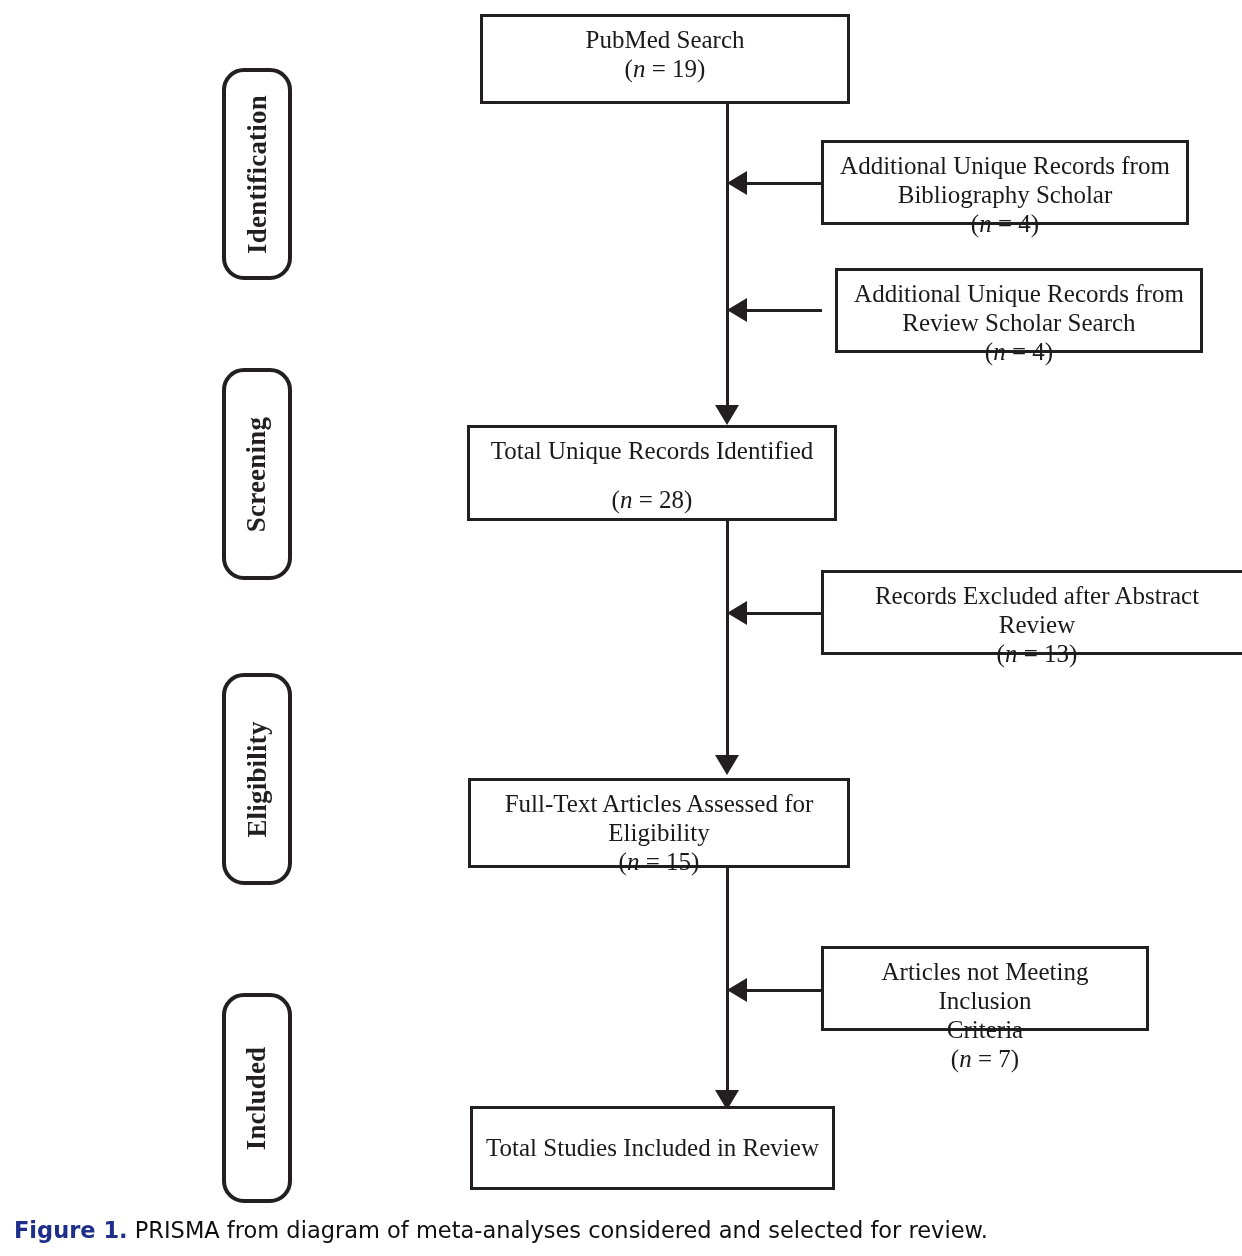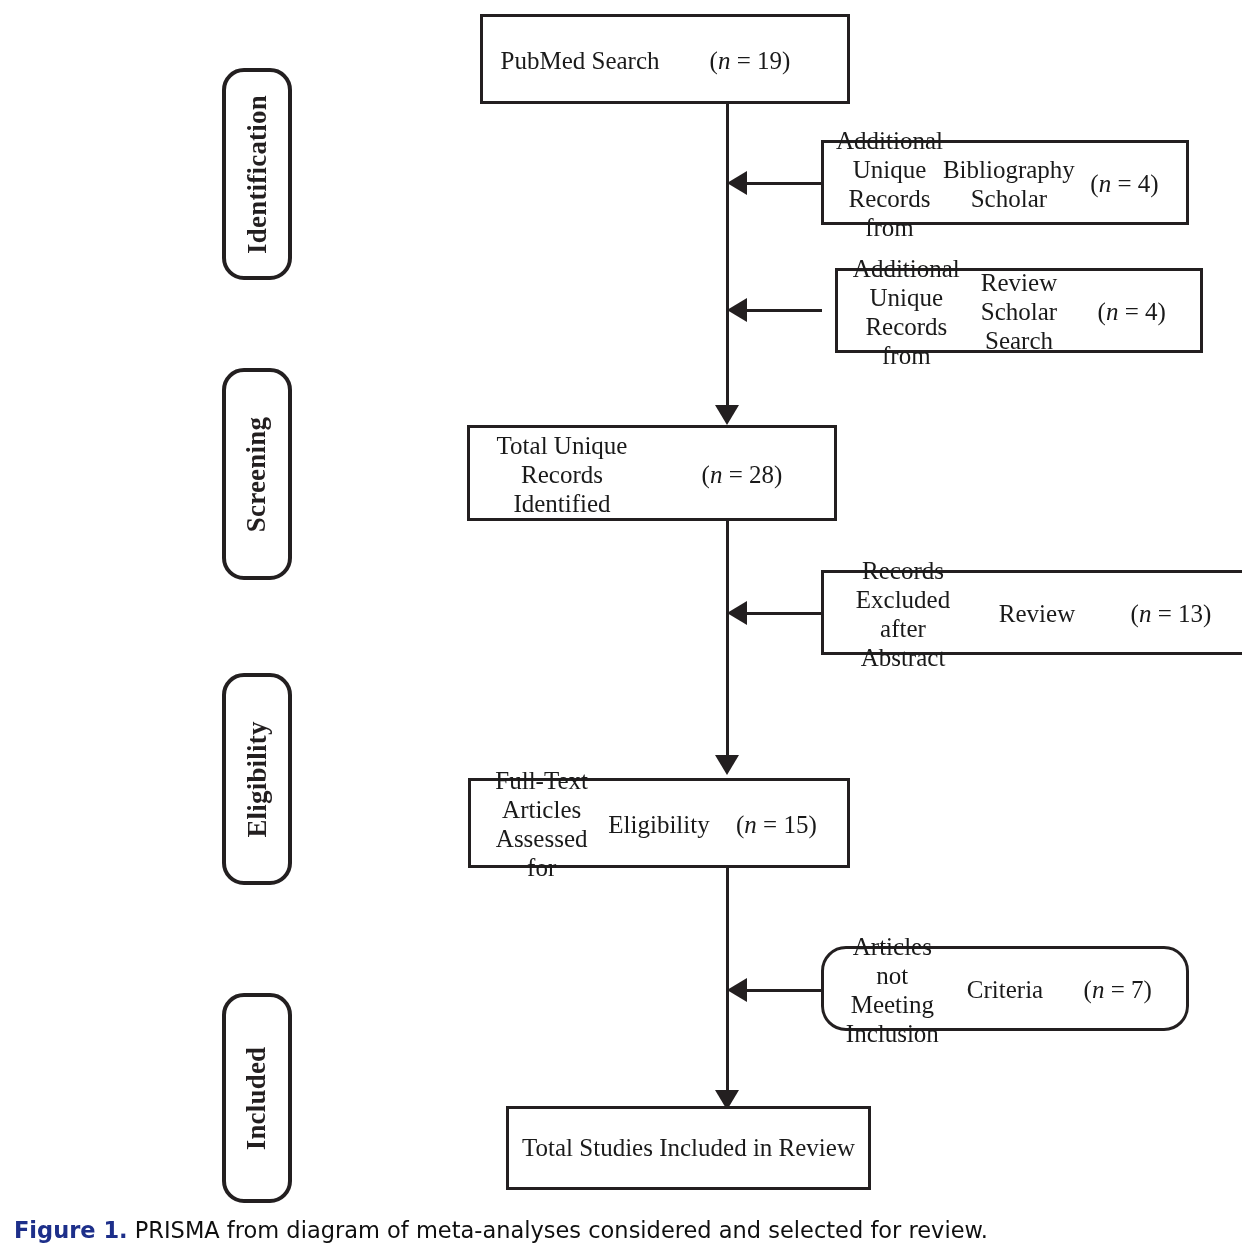--- a/index.html
+++ b/index.html
@@ -44,26 +44,26 @@
     position: absolute;
     box-sizing: border-box;
     border: 3px solid #231f20;
     background: #ffffff;
     text-align: center;
     font-size: 25px;
     line-height: 1.16;
     color: #1a1a1a;
     padding: 8px 12px 6px 12px;
     display: flex;
+    flex-direction: column;
     align-items: center;
   }
   .flow-box.center-v {
-    justify-content: flex-end;
+    justify-content: center;
     padding-top: 4px;
-    margin-left: 36px;
   }
   .flow-box .line {
     display: block;
     width: 100%;
   }
   .flow-box .count {
     display: block;
     width: 100%;
   }
   .count i {
@@ -188,21 +188,21 @@
     <span class="line">Review Scholar Search</span>
     <span class="count">(<i>n</i><span> = </span><span>4</span>)</span>
   </div>
 
   <div class="flow-box" style="left:821px; top:570px; width:432px; height:85px;">
     <span class="line">Records Excluded after Abstract</span>
     <span class="line">Review</span>
     <span class="count">(<i>n</i><span> = </span><span>13</span>)</span>
   </div>
 
-  <div class="flow-box" style="left:821px; top:946px; width:368px; height:85px;border-radius:25px;">
+  <div class="flow-box" style="left:821px; top:946px; width:328px; height:85px;">
     <span class="line">Articles not Meeting Inclusion</span>
     <span class="line">Criteria</span>
     <span class="count">(<i>n</i><span> = </span><span>7</span>)</span>
   </div>
 
   <div id="caption">
     <span class="fig-no">Figure 1.</span>
     <span>PRISMA from diagram of meta-analyses considered and selected for review.</span>
   </div>
 

